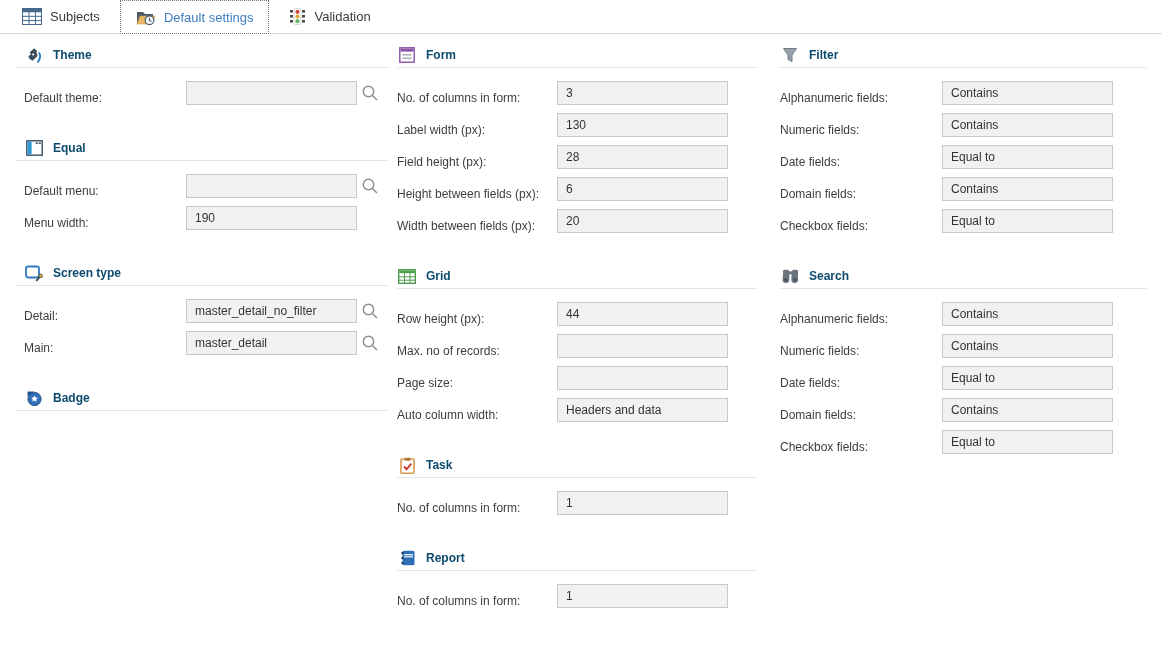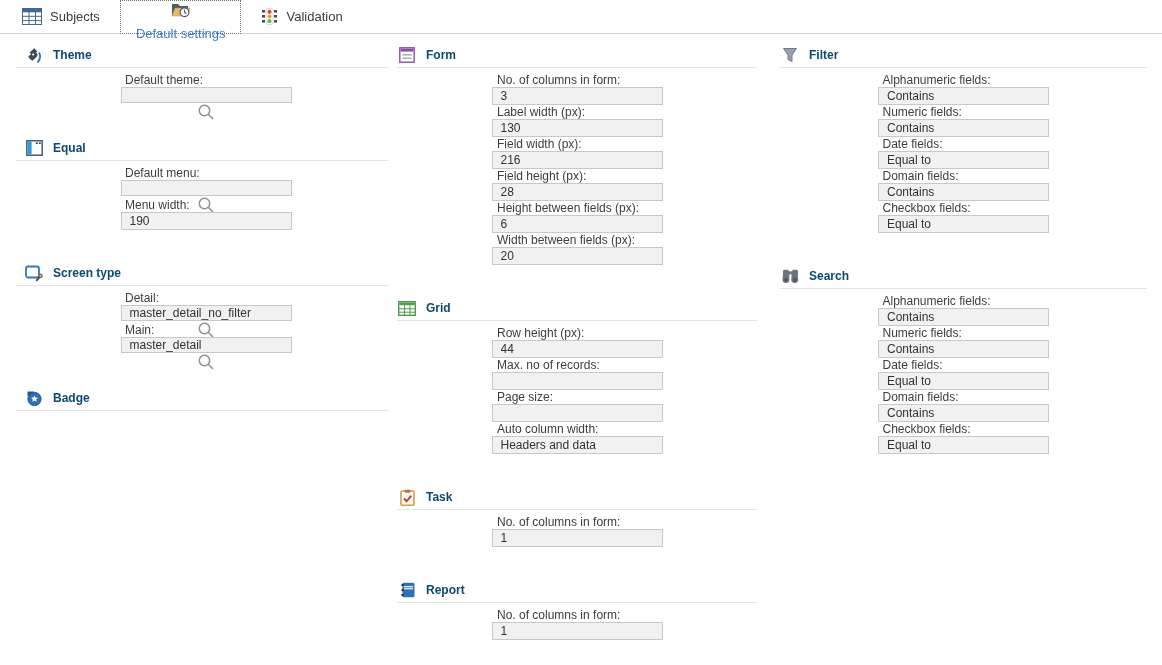--- a/index.html
+++ b/index.html
@@ -13,38 +13,38 @@
     height:34px; border-bottom:1px solid #d6d6d6; display:flex;
     align-items:stretch; padding-left:6px; background:#fff;
   }
   .tab {
     display:flex; align-items:center; gap:8px; padding:0 15px;
     font-size:13px; color:#3b3b3b; cursor:default; background:#fff;
     border:1px solid transparent; margin-right:4px;
   }
   .tab.active {
     border:1px dotted #707070; margin-bottom:-1px; z-index:2;
-    color:#3d7dc2; background:#fff;flex-direction:column;
+    color:#3d7dc2; background:#fff;
   }
   .tab .ticon { display:flex; align-items:center; }
   
   .content { display:flex; align-items:flex-start; padding-left:16px; }
   .col1 { width:372px; }
   .col2 { width:360px; margin-left:9px; }
   .col3 { width:367px; margin-left:23px; }
   .section { margin-top:36px; }
   .col1 .section:first-child, .col2 .section:first-child, .col3 .section:first-child { margin-top:14px; }
   .section-header {
     display:flex; align-items:center; gap:9px; height:20px;
     padding-bottom:5px; border-bottom:1px solid #e4e4e4;
   }
   .col1 .section-header, .col1 .row { padding-left:8px; }
   .section-title { font-weight:700; font-size:12px; color:#0c4a6e; }
   .rows { padding-top:5px; }
-  .row { height:32px; display:flex; align-items:center;flex-direction:column; }
+  .row { height:32px; display:flex; align-items:flex-end; }
   .flabel { display:inline-block; color:#3d3d3d; font-size:12px; }
   .col1 .flabel { width:162px; }
   .col2 .flabel { width:160px; }
   .col3 .flabel { width:162px; }
   input.field {
     width:171px; height:24px; background:#f1f1f1; border:1px solid #c8c8c8;
     font-family:"Liberation Sans", sans-serif; font-size:12px; color:#333;
     padding:0 8px; outline:none;
   }
   .lookup {
@@ -231,24 +231,20 @@
         <div class="rows">
           <div class="row">
             <label class="flabel">No. of columns in form:</label>
             <input class="field" value="3" style="">
           </div>
           <div class="row">
             <label class="flabel">Label width (px):</label>
             <input class="field" value="130" style="">
           </div>
           <div class="row">
-            <label class="flabel">Field width (px):</label>
-            <input class="field" value="216" style="">
-          </div>
-          <div class="row">
             <label class="flabel">Field height (px):</label>
             <input class="field" value="28" style="">
           </div>
           <div class="row">
             <label class="flabel">Height between fields (px):</label>
             <input class="field" value="6" style="">
           </div>
           <div class="row">
             <label class="flabel">Width between fields (px):</label>
             <input class="field" value="20" style="">

